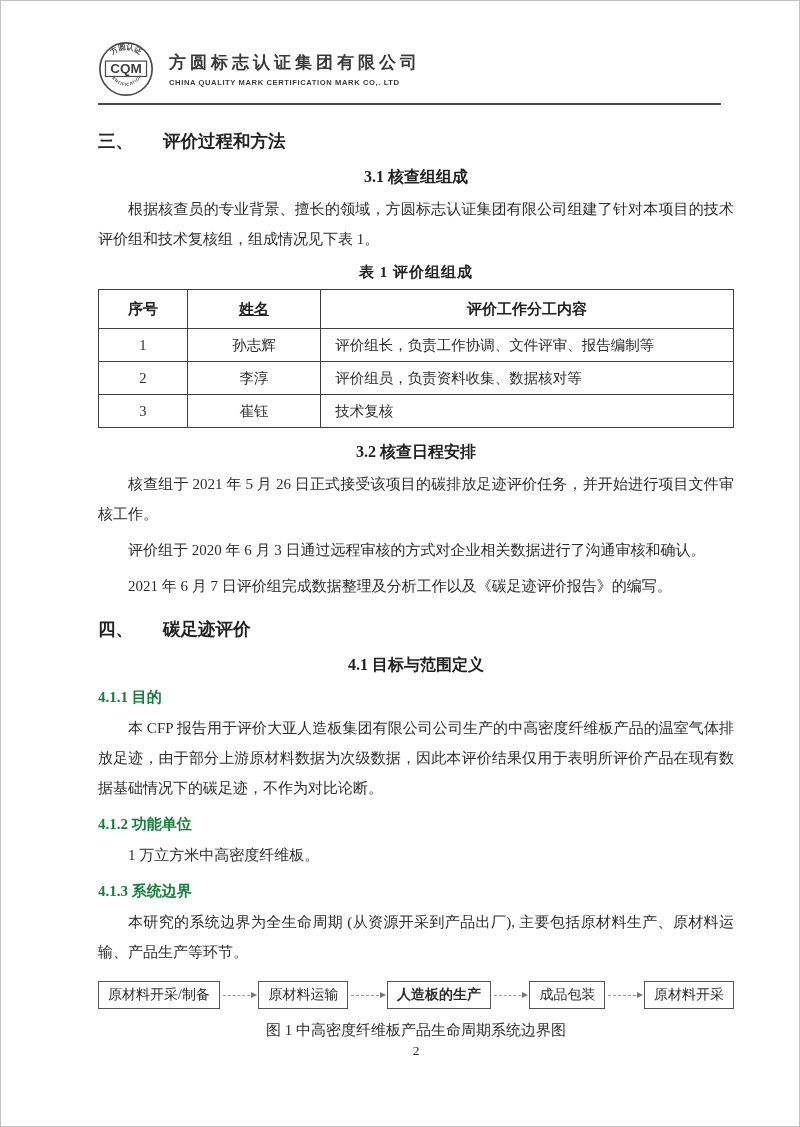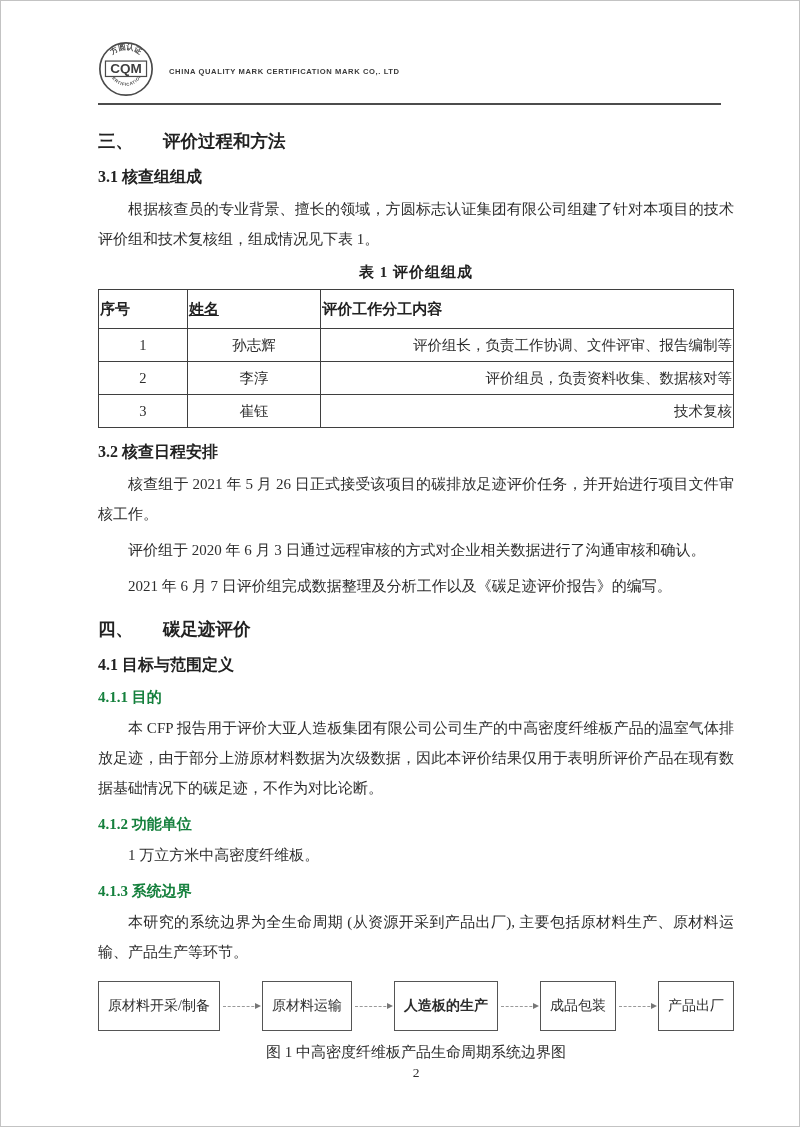--- a/index.html
+++ b/index.html
@@ -24,39 +24,39 @@
   }
   .company-en {
     font-family:"Liberation Sans","DejaVu Sans",sans-serif;
     font-weight:bold; font-size:7.6px; letter-spacing:0.6px; color:#3a3a3a; margin-top:4px;
   }
   .divider { border-bottom:2px solid #4c4c4c; margin-top:6px; }
   
   .content { padding:0 65px 0 97px; }
   .h2 { display:flex; font-size:17.5px; font-weight:bold; color:#222; margin-top:24px; }
   .h2 .num { margin-right:30px; }
-  .h3 { font-size:16px; font-weight:bold; color:#222; margin-top:14px; }
+  .h3 { font-size:16px; font-weight:bold; color:#222; margin-top:14px;text-align:center; }
   .h4 { font-size:15px; font-weight:bold; color:#15803d; margin-top:12px; }
   .para {
     font-size:15px; line-height:30px; text-align:justify;
     text-indent:2em; margin:6px 0 0 0; color:#2d2d2d;
   }
   
   .tbl-caption { text-align:center; font-size:15px; font-weight:bold; letter-spacing:1px; margin-top:9px; color:#222; }
   table.team { width:100%; border-collapse:collapse; margin-top:7px; }
   table.team th, table.team td { border:1.4px solid #3f3f3f; font-weight:normal; }
-  table.team th { height:36px; font-size:15px; font-weight:bold; text-align:left; color:#222; }
+  table.team th { height:36px; font-size:15px; font-weight:bold; text-align:center; color:#222; }
   table.team td { height:30px; font-size:14.5px; color:#2d2d2d; }
   td.c, th.c { text-align:center; }
-  td.l { text-align:right; padding-left:14px; }
+  td.l { text-align:left; padding-left:14px; }
   .col-idx { width:14%; } .col-name { width:21%;text-decoration:underline; } .col-duty { width:65%; }
   
   .flow { display:flex; align-items:center; margin-top:14px; width:100%; }
   .flow-box {
-    border:1.5px solid #555; padding:15px 9px; font-size:14px;
+    border:1.5px solid #555; padding:4px 9px; font-size:14px;
     white-space:nowrap; text-align:center; color:#2d2d2d; background:#fff;
   }
   .flow-box.bold { font-weight:bold; }
   .flow-arrow { flex:1; min-width:16px; border-top:1.2px dashed #999; position:relative; margin:0 3px; height:0; }
   .flow-arrow::after {
     content:""; position:absolute; right:-2px; top:-4px;
     border-left:6px solid #777; border-top:3.5px solid transparent; border-bottom:3.5px solid transparent;
   }
   .fig-caption { text-align:center; font-size:15px; margin-top:12px; color:#2d2d2d; }
   .page-num { text-align:center; font-size:13.5px; margin-top:3px; color:#2d2d2d; }
@@ -79,20 +79,21 @@
             <textPath href="#arcTop" startOffset="50%">方圆认证</textPath>
           </text>
           <text font-size="4.6" font-weight="bold" fill="#4a4a4a" text-anchor="middle" letter-spacing="0.6" font-family="'Liberation Sans',sans-serif">
             <textPath href="#arcBottom" startOffset="50%">CERTIFICATION</textPath>
           </text>
           <rect x="8" y="21.5" width="44" height="16.5" fill="#ffffff" stroke="#4a4a4a" stroke-width="1.3"></rect>
           <text x="30" y="34.8" text-anchor="middle" font-size="14.5" font-weight="bold" fill="#3e3e3e" font-family="'Liberation Sans',sans-serif">CQM</text>
         </svg>
       </div>
       <div class="company">
+        <div class="company-cn">方圆标志认证集团有限公司</div>
         <div class="company-en">CHINA QUALITY MARK CERTIFICATION MARK CO,. LTD</div>
       </div>
     </div>
     <div class="divider"></div>
   </div>
 
   <div class="content">
 
     <div class="h2">
       <span class="num">三、</span>
@@ -151,20 +152,20 @@
 
     <div class="flow">
       <div class="flow-box">原材料开采/制备</div>
       <div class="flow-arrow"></div>
       <div class="flow-box">原材料运输</div>
       <div class="flow-arrow"></div>
       <div class="flow-box bold">人造板的生产</div>
       <div class="flow-arrow"></div>
       <div class="flow-box">成品包装</div>
       <div class="flow-arrow"></div>
-      <div class="flow-box">产品出厂</div>
+      <div class="flow-box">原材料开采</div>
     </div>
 
     <div class="fig-caption">图 1 中高密度纤维板产品生命周期系统边界图</div>
     <div class="page-num">2</div>
 
   </div>
 </div>
 
 </body></html>

